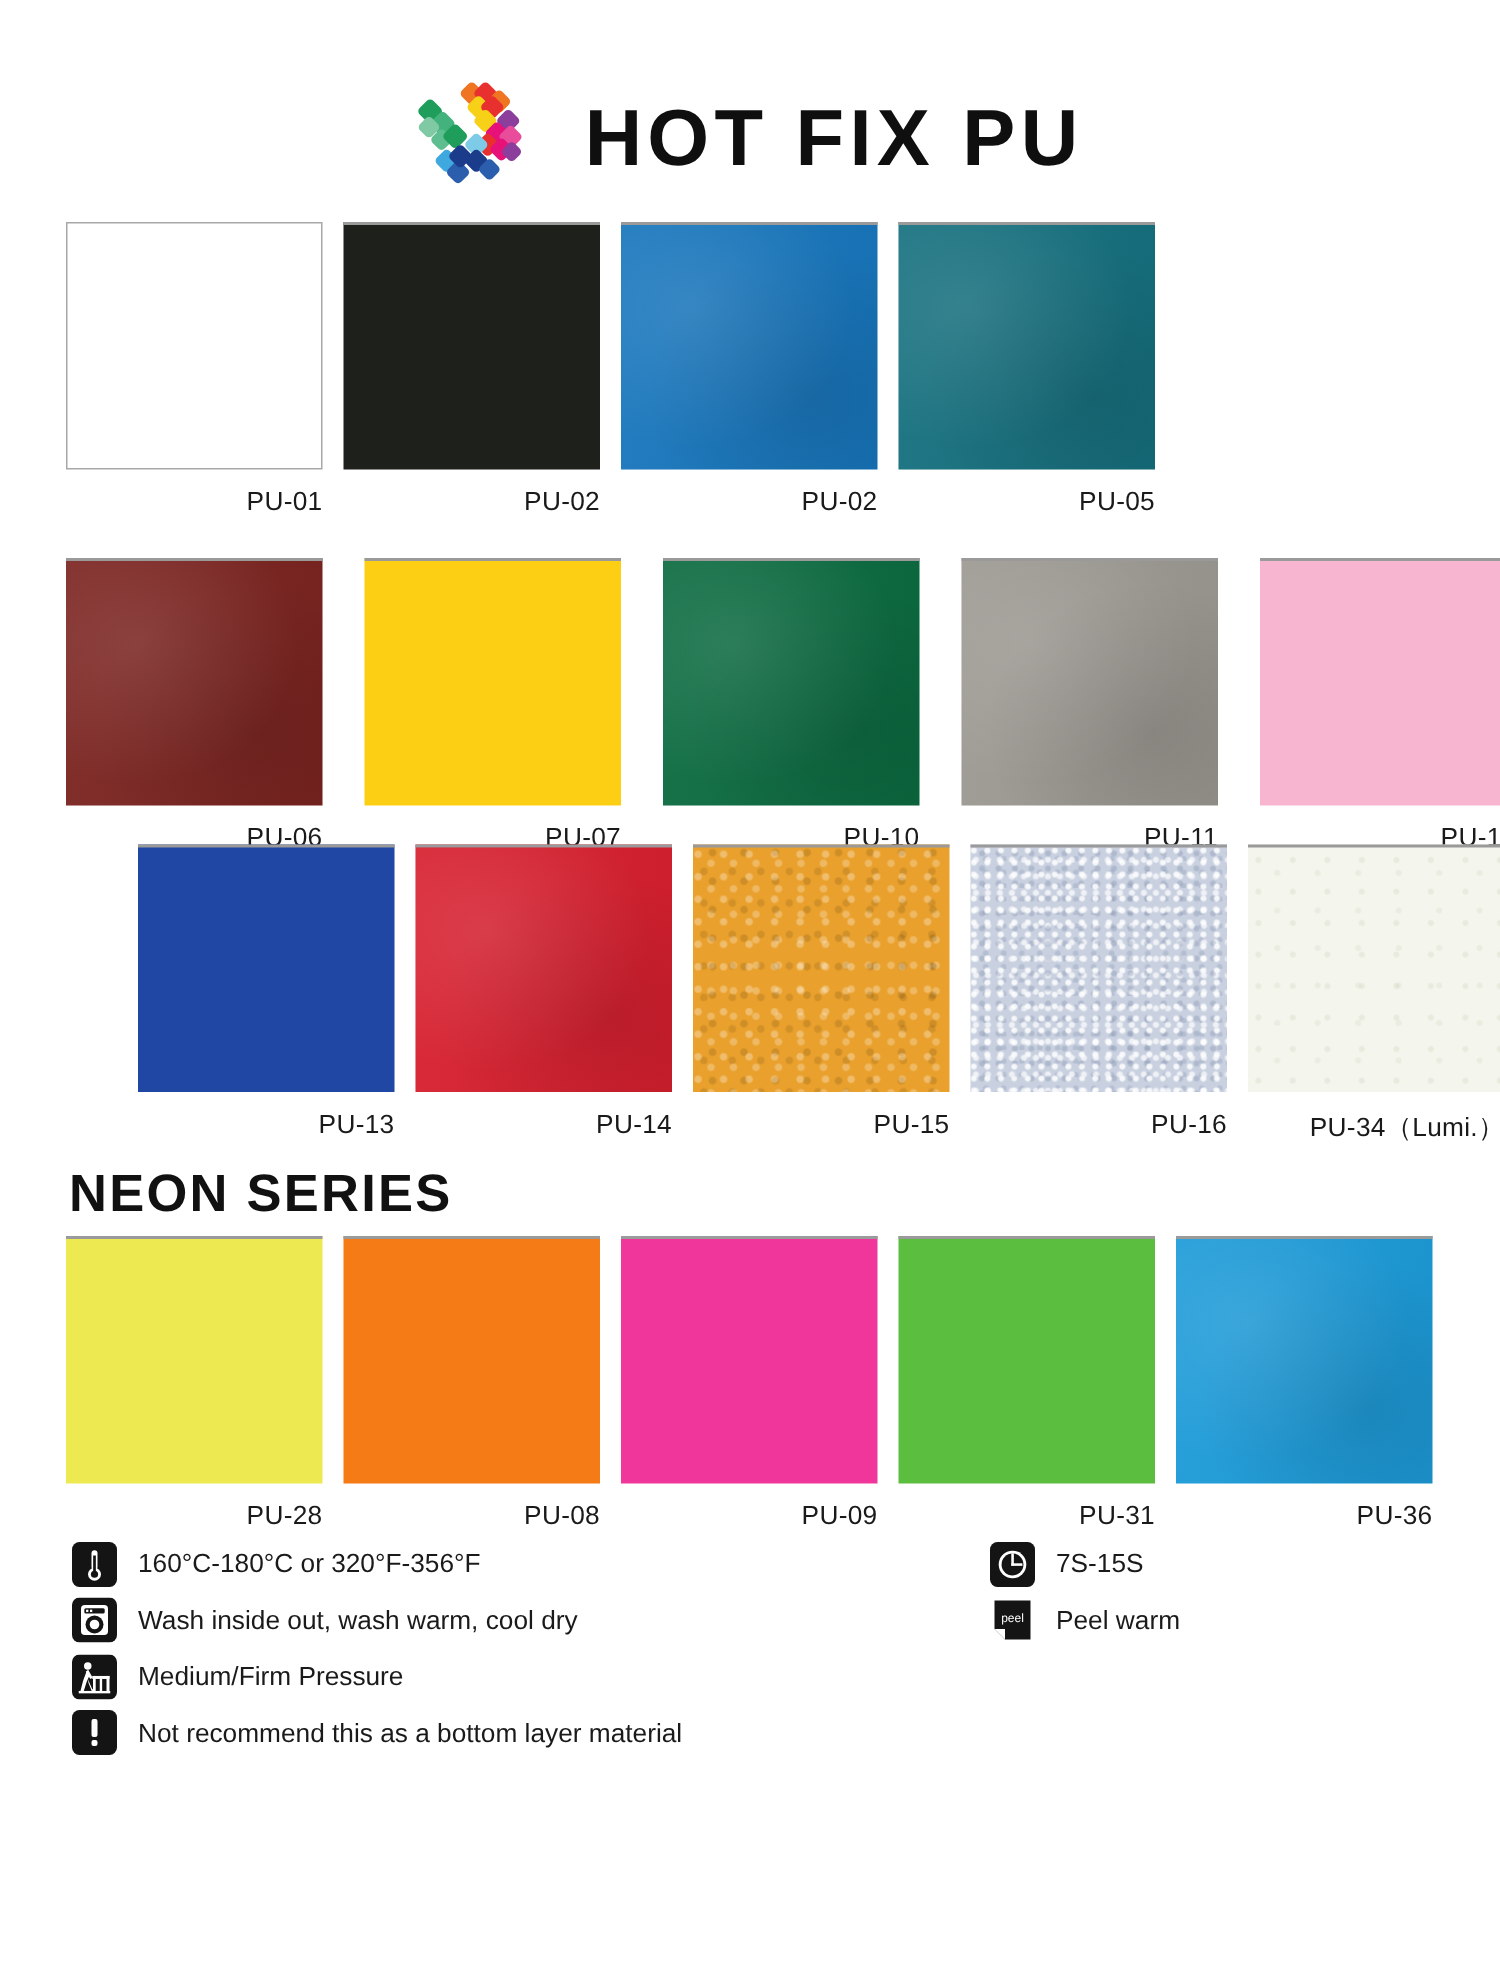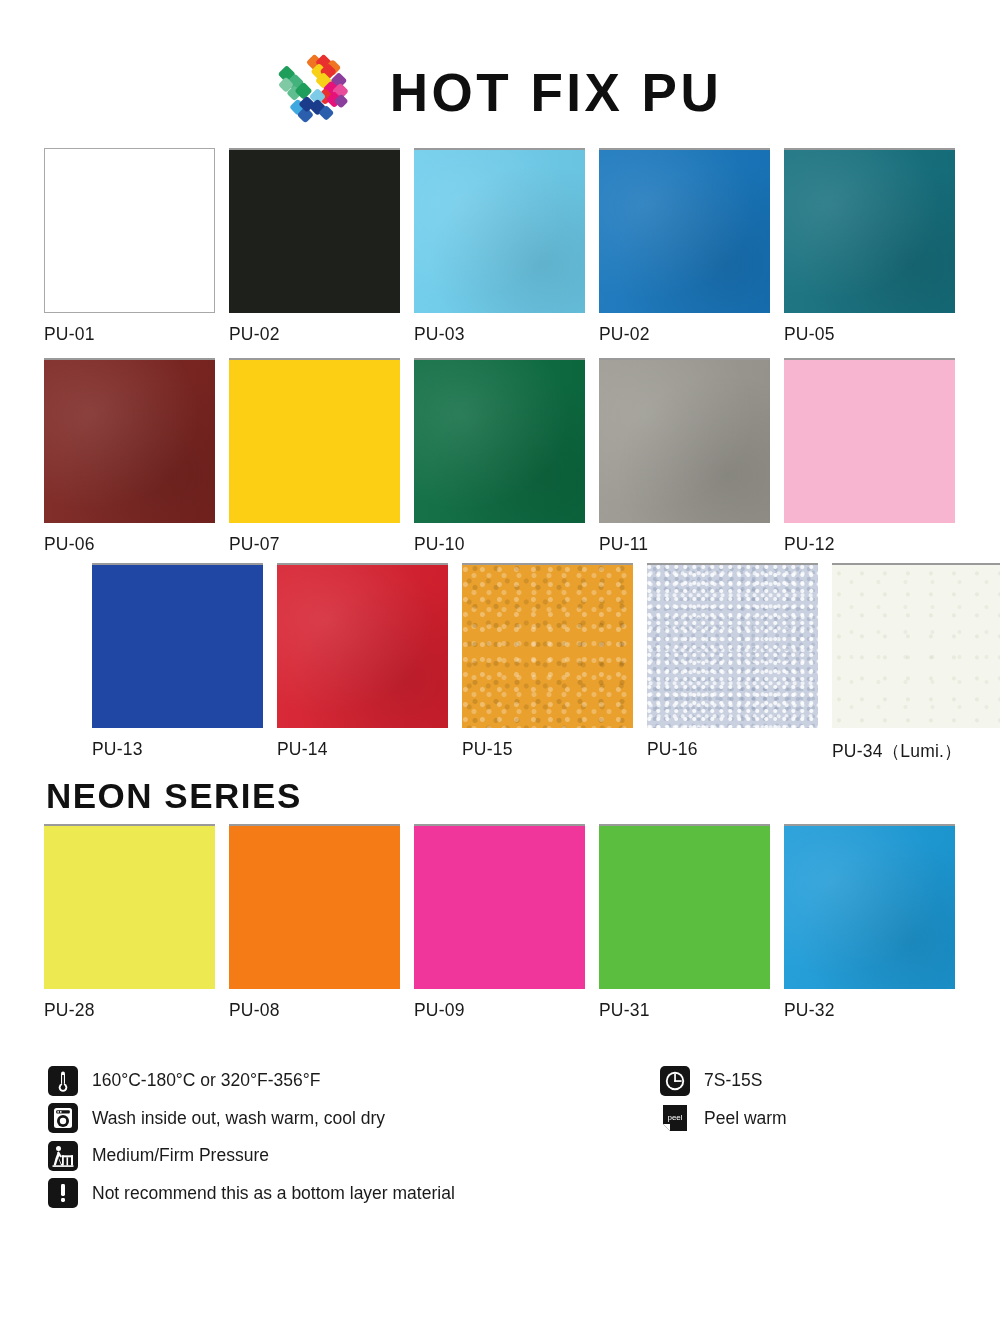--- a/index.html
+++ b/index.html
@@ -53,29 +53,29 @@
   .swatch-grid {
     position: absolute;
     left: 44px;
     width: 914px;
     display: grid;
     grid-template-columns: repeat(5, 171px);
     column-gap: 14px;
   }
 
   #grid-row1 { top: 148px; }
-  #grid-row2 { top: 358px; }
+  #grid-row2 { top: 372px; gap: 28px; }
   #grid-row3 { top: 563px; margin-left: 48px; }
   #grid-neon { top: 824px; }
 
   .swatch-cell {
     width: 171px;
     display: flex;
     flex-direction: column;
-    align-items: flex-start;
+    align-items: flex-end;
   }
 
   .swatch-chip {
     width: 171px;
     height: 165px;
     border-top: 2px solid #9a9a9a;
     position: relative;
     overflow: hidden;
   }
 
@@ -107,21 +107,21 @@
     letter-spacing: 1.5px;
     color: #111111;
     line-height: 1;
     font-family: "Liberation Sans", sans-serif;
   }
 
   
   .care-area {
     position: absolute;
     left: 0;
-    top: 1062px;
+    top: 1024px;
     width: 1000px;
     height: 200px;
   }
 
   .care-col-left {
     position: absolute;
     left: 48px;
     top: 0;
     width: 600px;
   }
@@ -199,26 +199,20 @@
   <div class="swatch-grid" id="grid-row1">
       <div class="swatch-cell">
         <div class="swatch-chip outlined" style="background: rgb(255, 255, 255);"></div>
         <div class="swatch-label">PU-01</div>
       </div>
       <div class="swatch-cell">
         <div class="swatch-chip" style="background: rgb(30, 32, 28);"></div>
         <div class="swatch-label">PU-02</div>
       </div>
       <div class="swatch-cell">
-        <div class="swatch-chip" style="background: rgb(109, 205, 236);">
-          <div class="tex" style="background-image:radial-gradient(ellipse at 28% 34%, rgba(255,255,255,.10), transparent 62%),radial-gradient(ellipse at 74% 70%, rgba(0,0,0,.10), transparent 62%),linear-gradient(96deg, rgba(255,255,255,.05) 0%, rgba(0,0,0,.05) 100%);"></div>
-        </div>
-        <div class="swatch-label">PU-03</div>
-      </div>
-      <div class="swatch-cell">
         <div class="swatch-chip" style="background: rgb(23, 118, 188);">
           <div class="tex" style="background-image:radial-gradient(ellipse at 28% 34%, rgba(255,255,255,.10), transparent 62%),radial-gradient(ellipse at 74% 70%, rgba(0,0,0,.10), transparent 62%),linear-gradient(96deg, rgba(255,255,255,.05) 0%, rgba(0,0,0,.05) 100%);"></div>
         </div>
         <div class="swatch-label">PU-02</div>
       </div>
       <div class="swatch-cell">
         <div class="swatch-chip" style="background: rgb(21, 112, 126);">
           <div class="tex" style="background-image:radial-gradient(ellipse at 28% 34%, rgba(255,255,255,.10), transparent 62%),radial-gradient(ellipse at 74% 70%, rgba(0,0,0,.10), transparent 62%),linear-gradient(96deg, rgba(255,255,255,.05) 0%, rgba(0,0,0,.05) 100%);"></div>
         </div>
         <div class="swatch-label">PU-05</div>
@@ -299,21 +293,21 @@
         <div class="swatch-label">PU-09</div>
       </div>
       <div class="swatch-cell">
         <div class="swatch-chip" style="background: rgb(92, 190, 63);"></div>
         <div class="swatch-label">PU-31</div>
       </div>
       <div class="swatch-cell">
         <div class="swatch-chip" style="background: rgb(28, 155, 216);">
           <div class="tex" style="background-image:radial-gradient(ellipse at 28% 34%, rgba(255,255,255,.10), transparent 62%),radial-gradient(ellipse at 74% 70%, rgba(0,0,0,.10), transparent 62%),linear-gradient(96deg, rgba(255,255,255,.05) 0%, rgba(0,0,0,.05) 100%);"></div>
         </div>
-        <div class="swatch-label">PU-32</div>
+        <div class="swatch-label">PU-36</div>
       </div>
     </div>
 
   <div class="care-area">
     <div class="care-col-left" id="care-left">
         <div class="care-row">
           <svg class="care-icon" viewBox="0 0 30 30">
             <rect x="0" y="0" width="30" height="30" rx="5" fill="#141414"></rect>
             <rect x="13" y="5.5" width="4" height="13" rx="2" fill="#fff"></rect>
             <circle cx="15" cy="21.5" r="4.3" fill="#fff"></circle>

